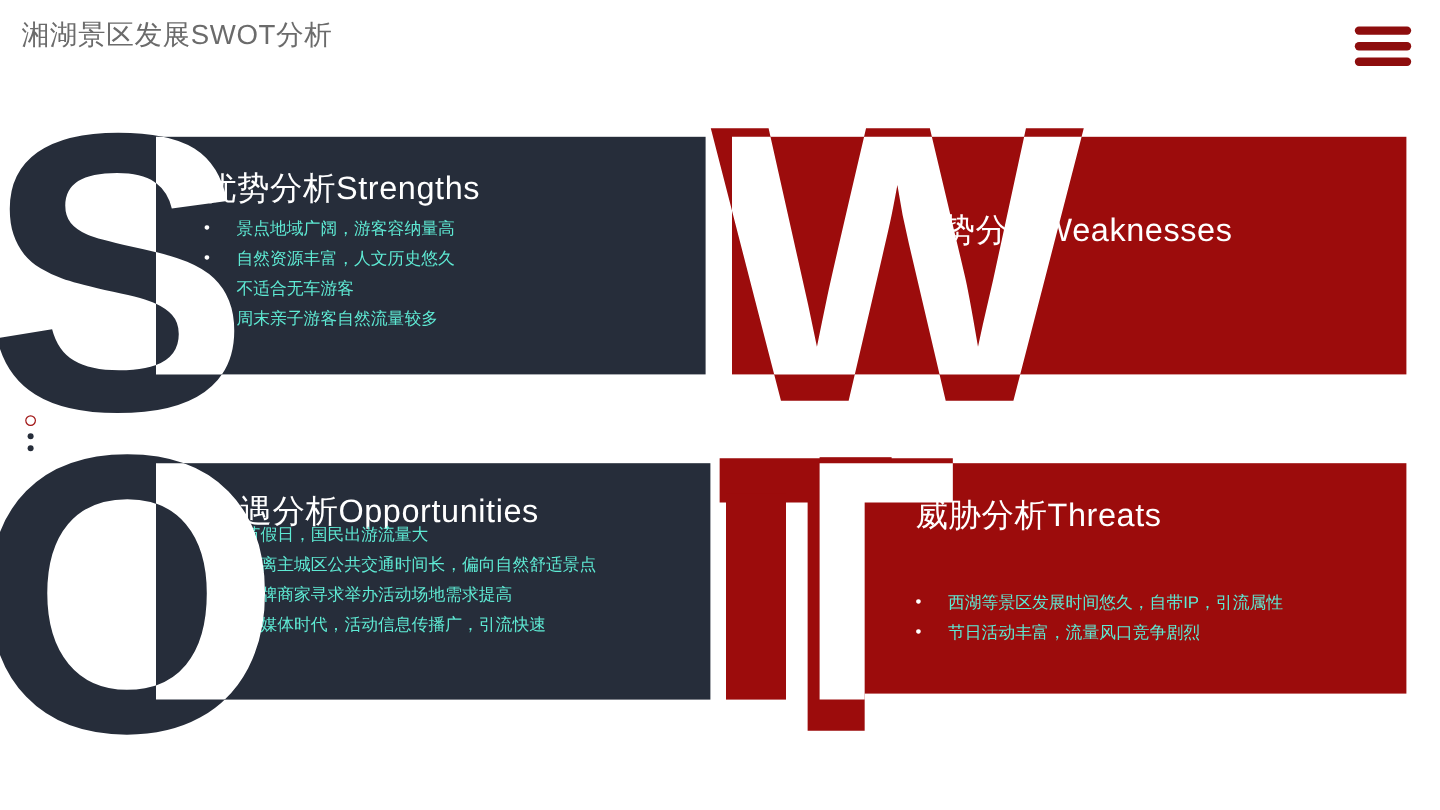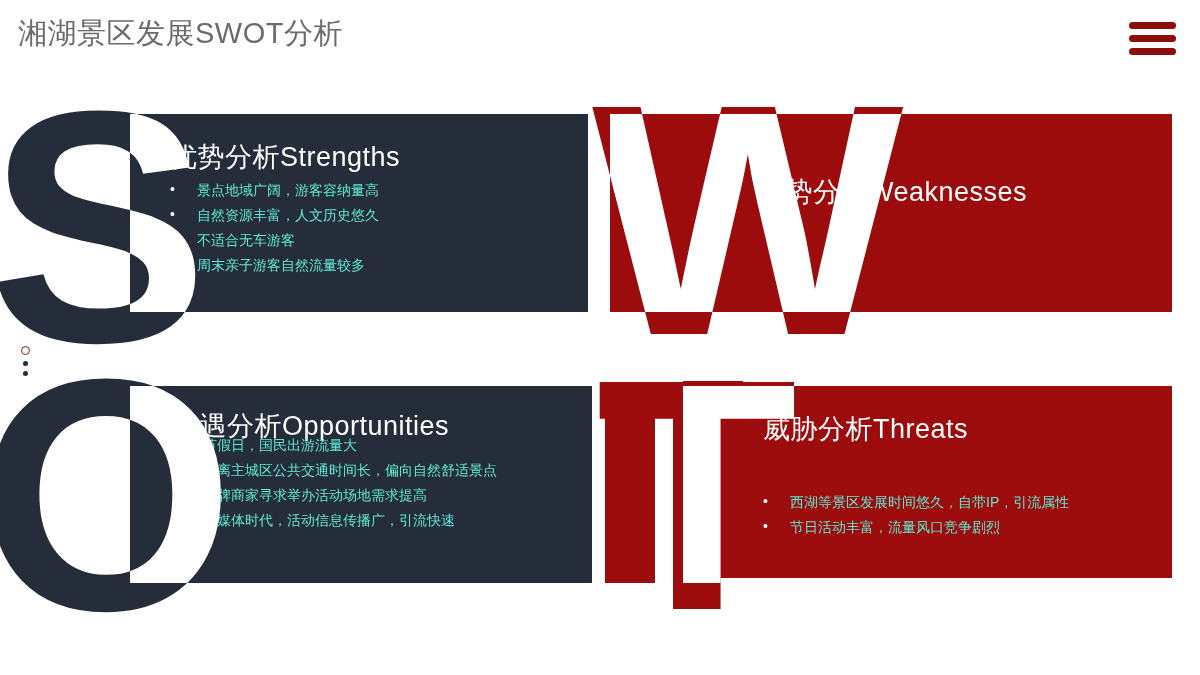--- a/index.html
+++ b/index.html
@@ -22,21 +22,21 @@
     height: 675px;
     background: #ffffff;
     overflow: hidden;
   }
 
   
   .slide-title {
     position: absolute;
     left: 18px;
     top: 14px;
-    font-size: 29px;
+    font-size: 23px;
     letter-spacing: 0.5px;
     color: #6b6b6b;
     font-weight: 400;
     white-space: nowrap;
     text-align: right;
   }
 
   .menu-icon {
     position: absolute;
     right: 24px;

